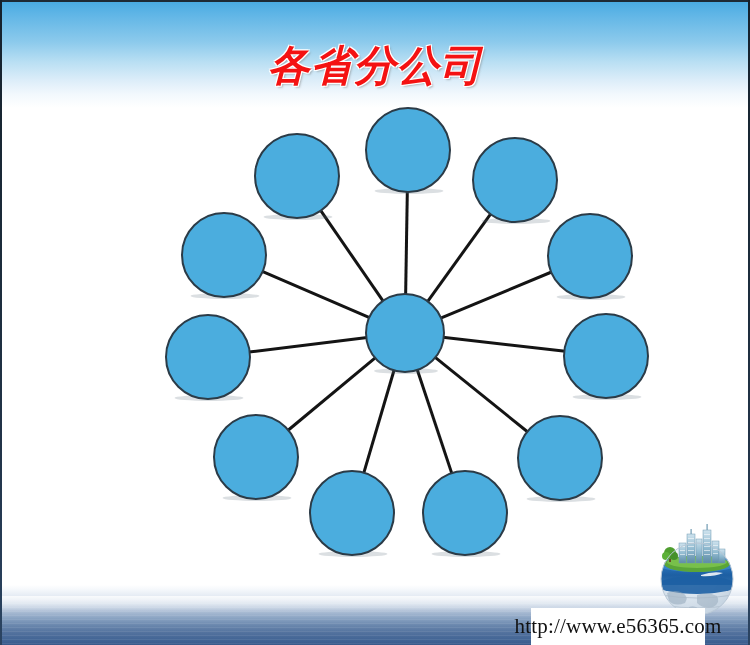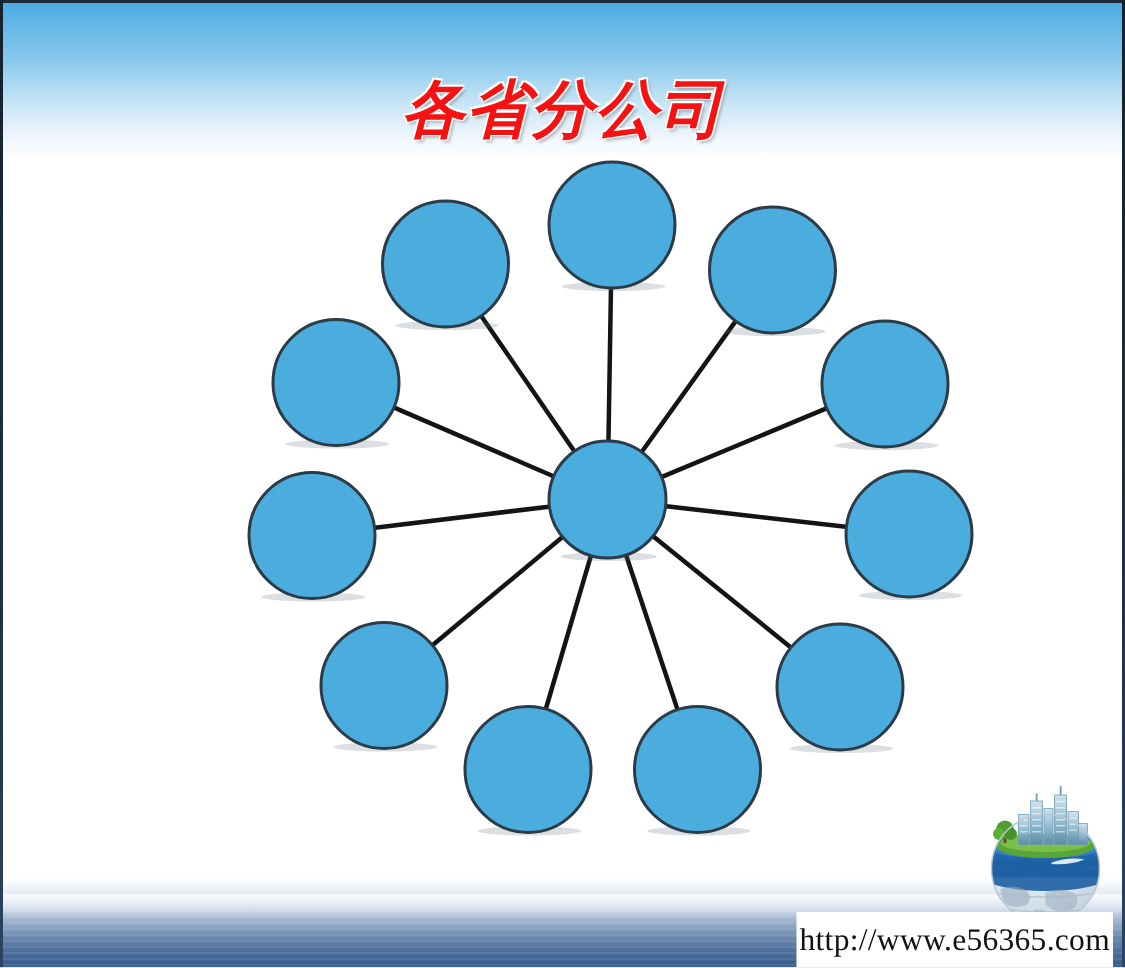--- a/index.html
+++ b/index.html
@@ -100,21 +100,21 @@
   }
 
   
   .title-row {
     position: absolute;
     left: 0;
     top: 38px;
     width: 750px;
     height: 56px;
     display: flex;
-    align-items: flex-end;
+    align-items: center;
     justify-content: center;
     gap: 78px;
     pointer-events: none;
   }
   .title-text {
     font-family: "DejaVu Sans", "Liberation Sans", sans-serif;
     font-size: 42px;
     font-weight: bold;
     font-style: italic;
     color: #f41212;
@@ -145,21 +145,21 @@
     top: 523px;
     width: 104px;
     height: 98px;
   }
 
   
   .url-box {
     position: absolute;
     left: 531px;
     top: 608px;
-    width: 211px;
+    width: 174px;
     height: 37px;
     background: #ffffff;
     display: flex;
     align-items: center;
     justify-content: center;
     box-sizing: border-box;
   }
   .url-text {
     font-family: "Liberation Serif", "DejaVu Serif", serif;
     font-size: 21px;

